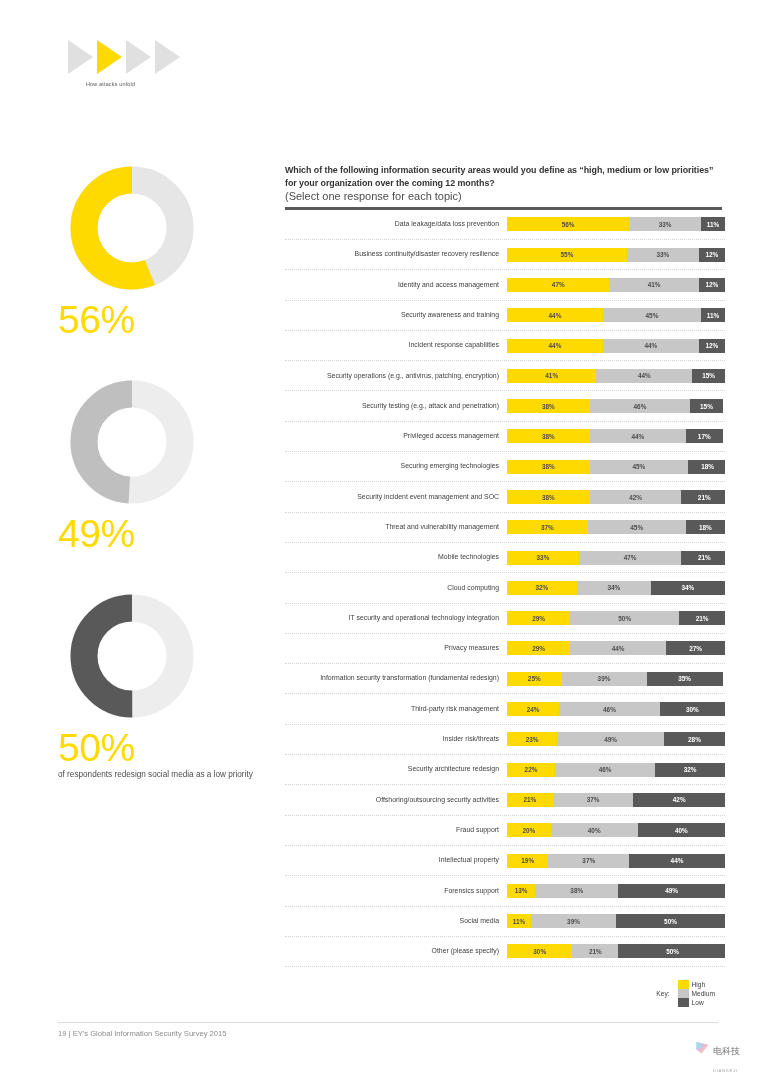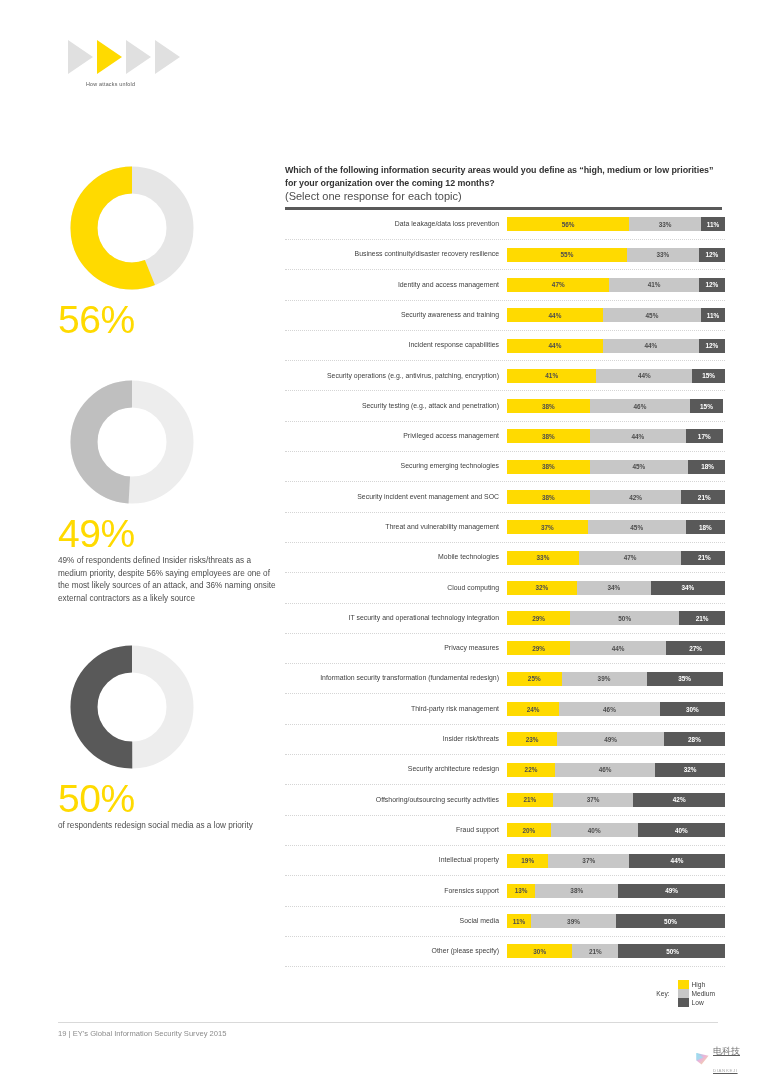--- a/index.html
+++ b/index.html
@@ -99,23 +99,22 @@
 
   
   #footer { position: absolute; left: 58px; top: 1022px; width: 660px; }
   #footer-rule { height: 1px; background: #d9d9d9; width: 660px; }
   #footer-text {
     margin-top: 6px;
     font-size: 7.6px; color: #8c8c8c;
   }
   #watermark {
     position: absolute; right: 20px; top: 1040px;
-    display: flex; align-items: center; gap: 3px;
+    display: flex; align-items: flex-start; gap: 3px;
     opacity: .85;
-    text-decoration: underline;
   }
   #watermark .wm-mark { width: 15px; height: 15px; }
   #watermark .wm-cn { font-size: 9px; color: #555; line-height: 9px; }
   #watermark .wm-en { font-size: 4.4px; color: #9a9a9a; letter-spacing: .6px; }
 </style>
 </head>
 <body>
 
 <div id="header-arrows">
   <div class="arrow-row">
@@ -138,21 +137,20 @@
       <div class="stat-number">56%</div>
     </div>
     <div class="stat-block">
       <div class="donut-wrap">
         <svg width="132" height="132" viewBox="0 0 132 132">
           <circle cx="66" cy="66" r="48" fill="none" stroke="#ededed" stroke-width="27"></circle>
           <circle cx="66" cy="66" r="48" fill="none" stroke="#bfbfbf" stroke-width="27" stroke-dasharray="147.78051842486389 301.59289474462014" transform="rotate(-90 66 66) scale(1,-1) translate(0,-132)"></circle>
         </svg>
       </div>
       <div class="stat-number">49%</div>
-      <div class="stat-text">49% of respondents defined Insider risks/threats as a medium priority, despite 56% saying employees are one of the most likely sources of an attack, and 36% naming onsite external contractors as a likely source</div>
     </div>
     <div class="stat-block">
       <div class="donut-wrap">
         <svg width="132" height="132" viewBox="0 0 132 132">
           <circle cx="66" cy="66" r="48" fill="none" stroke="#ededed" stroke-width="27"></circle>
           <circle cx="66" cy="66" r="48" fill="none" stroke="#595959" stroke-width="27" stroke-dasharray="150.79644737231007 301.59289474462014" transform="rotate(-90 66 66) scale(1,-1) translate(0,-132)"></circle>
         </svg>
       </div>
       <div class="stat-number">50%</div>
       <div class="stat-text">of respondents redesign social media as a low priority</div>

